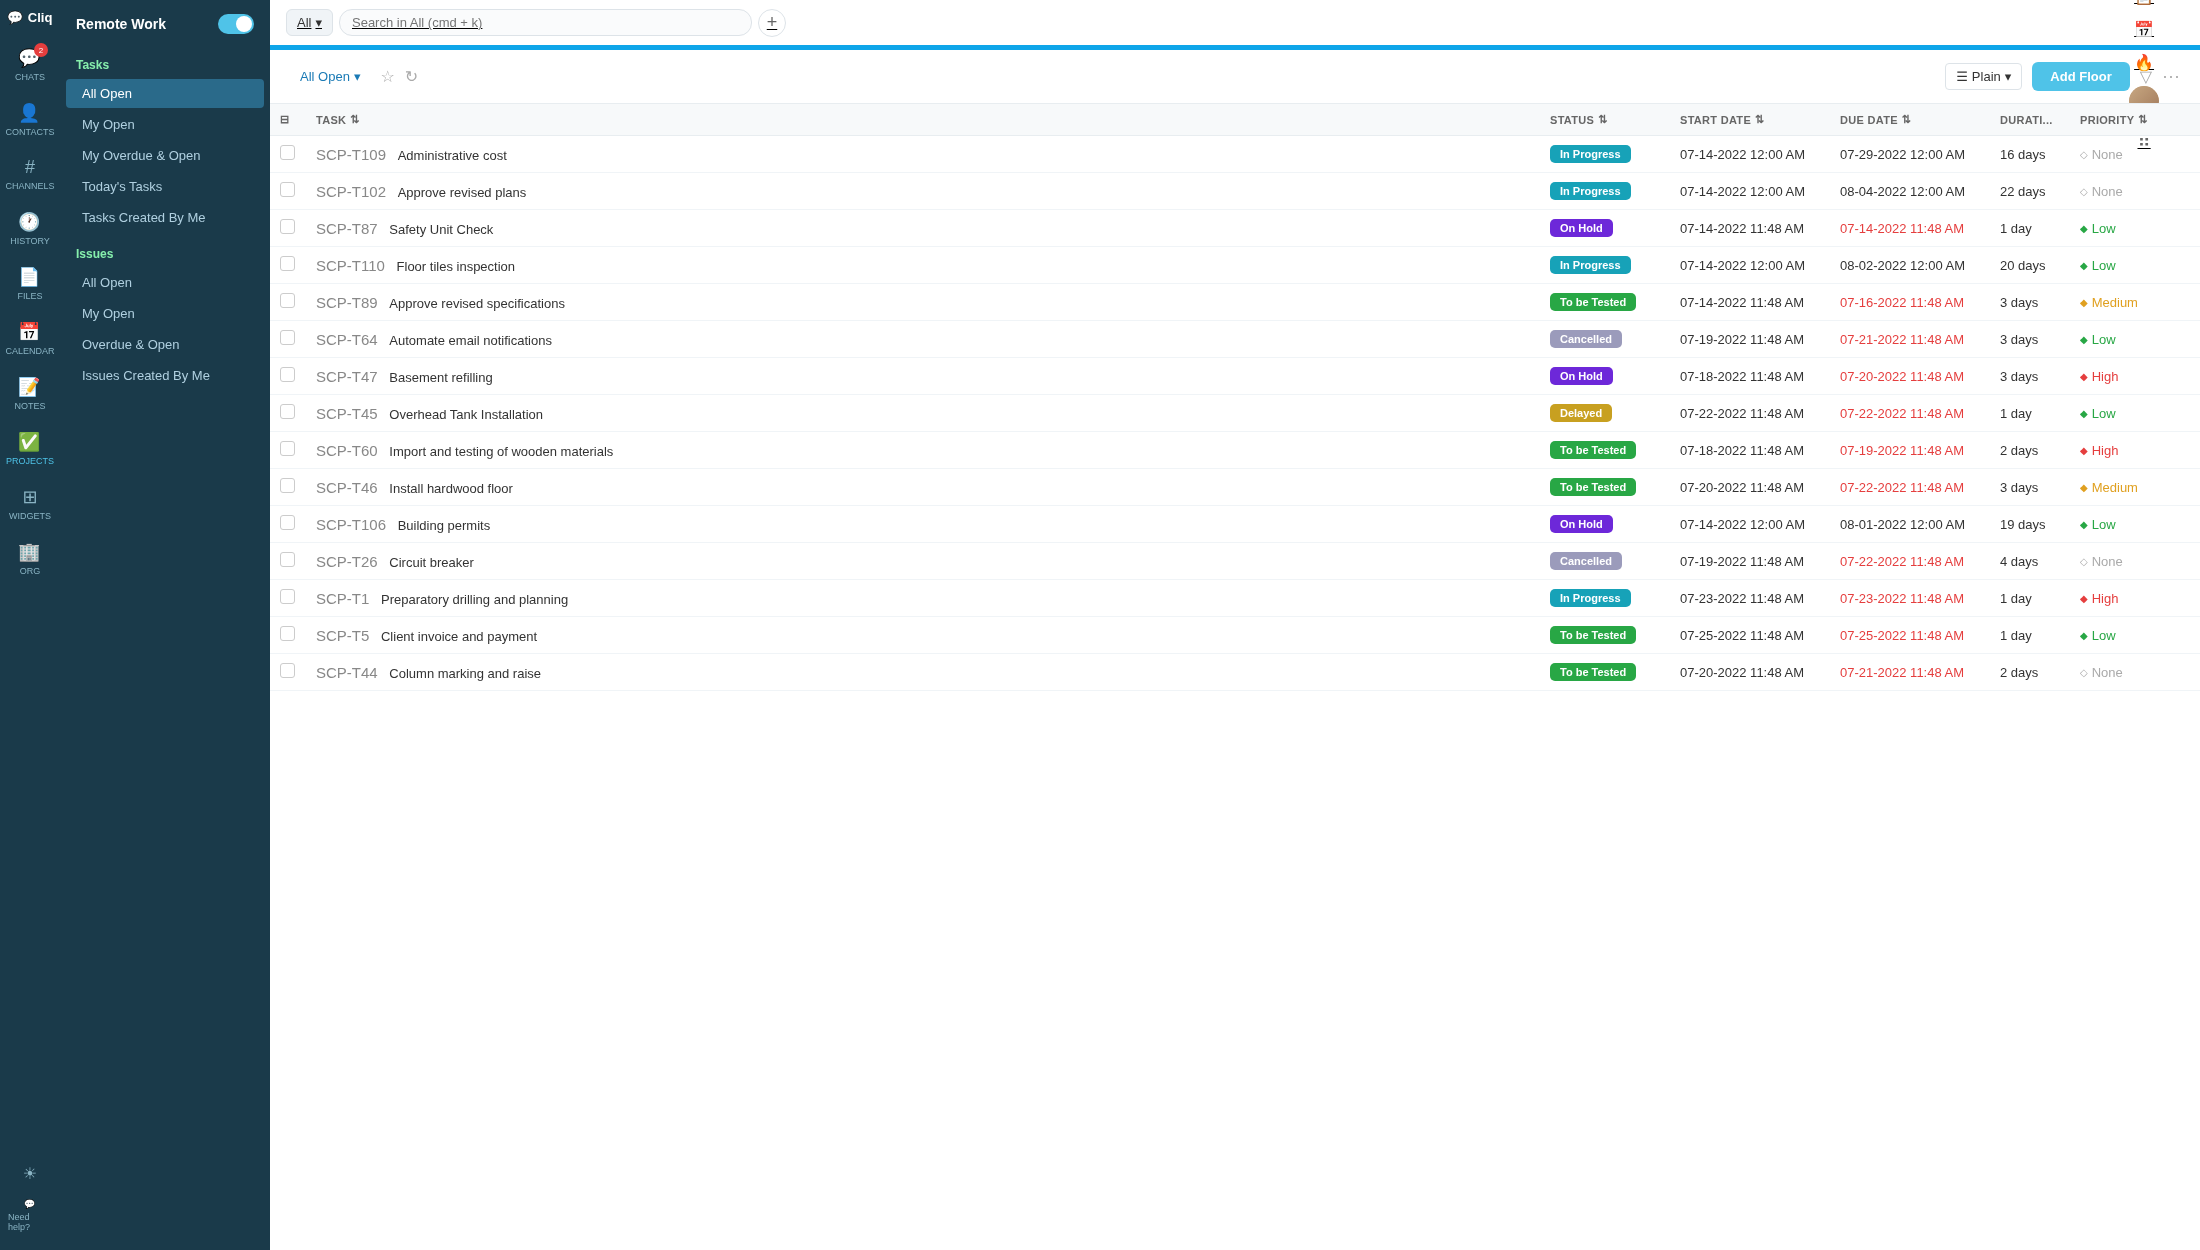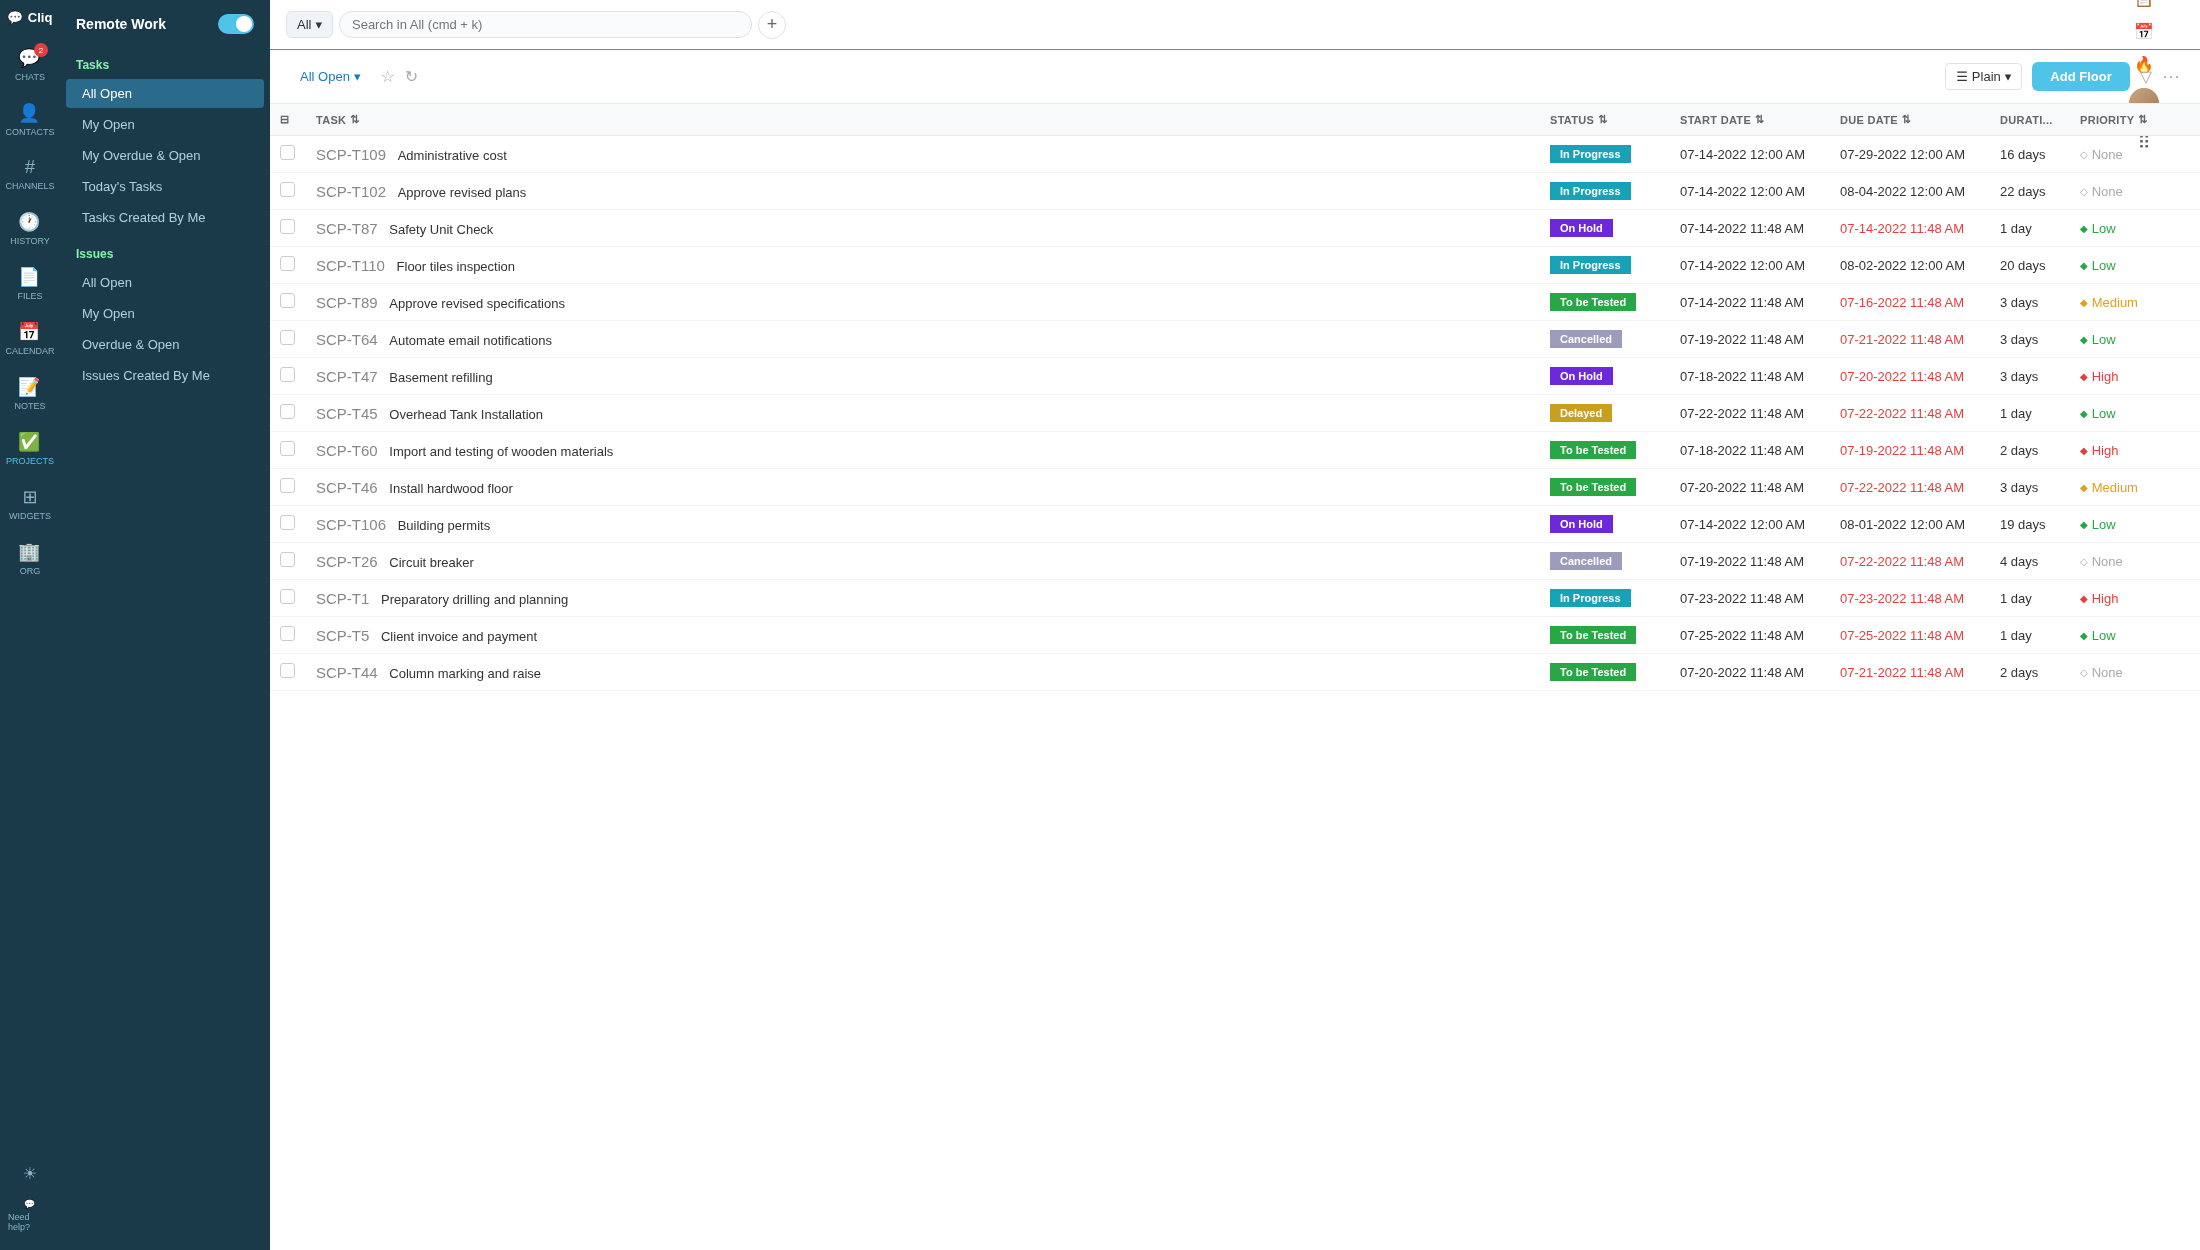--- a/index.html
+++ b/index.html
@@ -121,26 +121,27 @@
     .main-content {
       flex: 1;
       display: flex;
       flex-direction: column;
       overflow: hidden;
     }
 
     
     .top-bar {
       height: 50px;
-      border-bottom: 1px solid #0ea5e9;
+      border-bottom: 5px solid #0ea5e9;
       display: flex;
       align-items: center;
       padding: 0 16px;
       gap: 10px;
       flex-shrink: 0;
+      text-decoration: underline;
     }
     .search-area {
       display: flex;
       align-items: center;
       gap: 6px;
       flex: 1;
       max-width: 500px;
     }
     .search-scope {
       display: flex;
@@ -289,21 +290,21 @@
       font-size: 13px;
       color: #333;
       vertical-align: middle;
     }
     .task-id { color: #888; font-size: 15px; margin-right: 8px; margin-top: 21px; }
     .task-name { font-weight: 500; }
     .checkbox { width: 15px; height: 15px; border: 1px solid #ccc; border-radius: 3px; cursor: pointer; display: inline-block; }
     .status-badge {
       display: inline-block;
       padding: 3px 10px;
-      border-radius: 0;
+      border-radius: 5px;
       font-size: 11px;
       font-weight: 600;
       white-space: nowrap;
     }
     .status-in-progress { background: #17a2b8; color: #fff; }
     .status-on-hold { background: #6d28d9; color: #fff; }
     .status-to-be-tested { background: #28a745; color: #fff; }
     .status-cancelled { background: #9b9bbb; color: #fff; }
     .status-delayed { background: #c8a020; color: #fff; }
     .date-normal { color: #333; }

